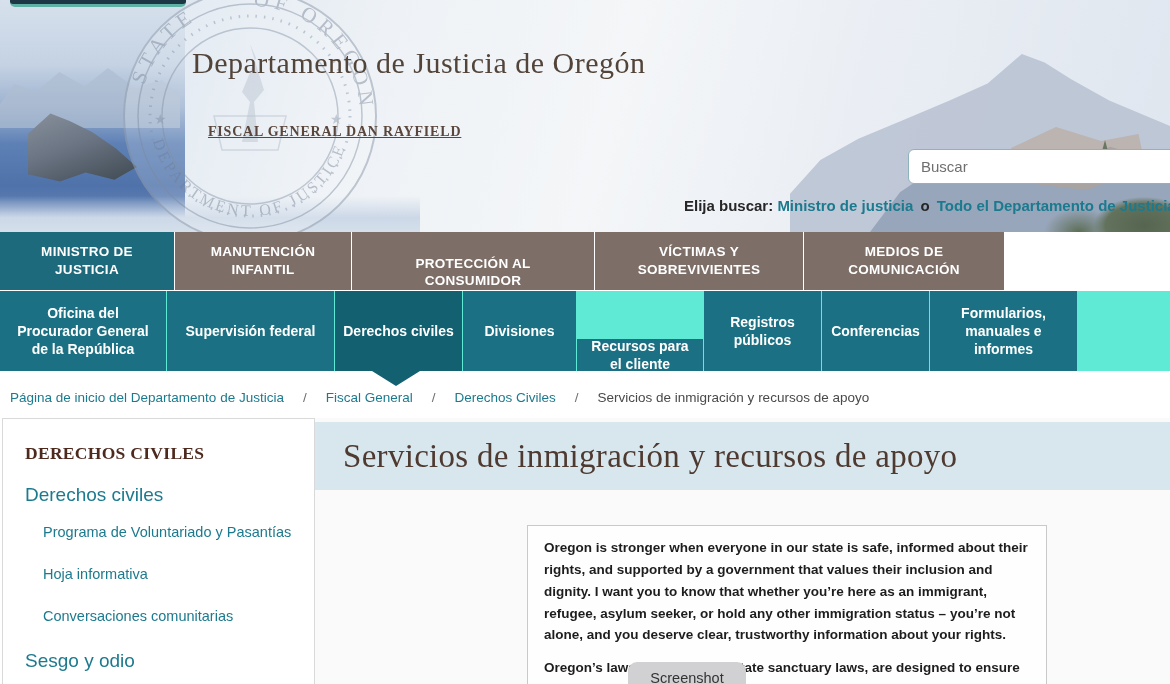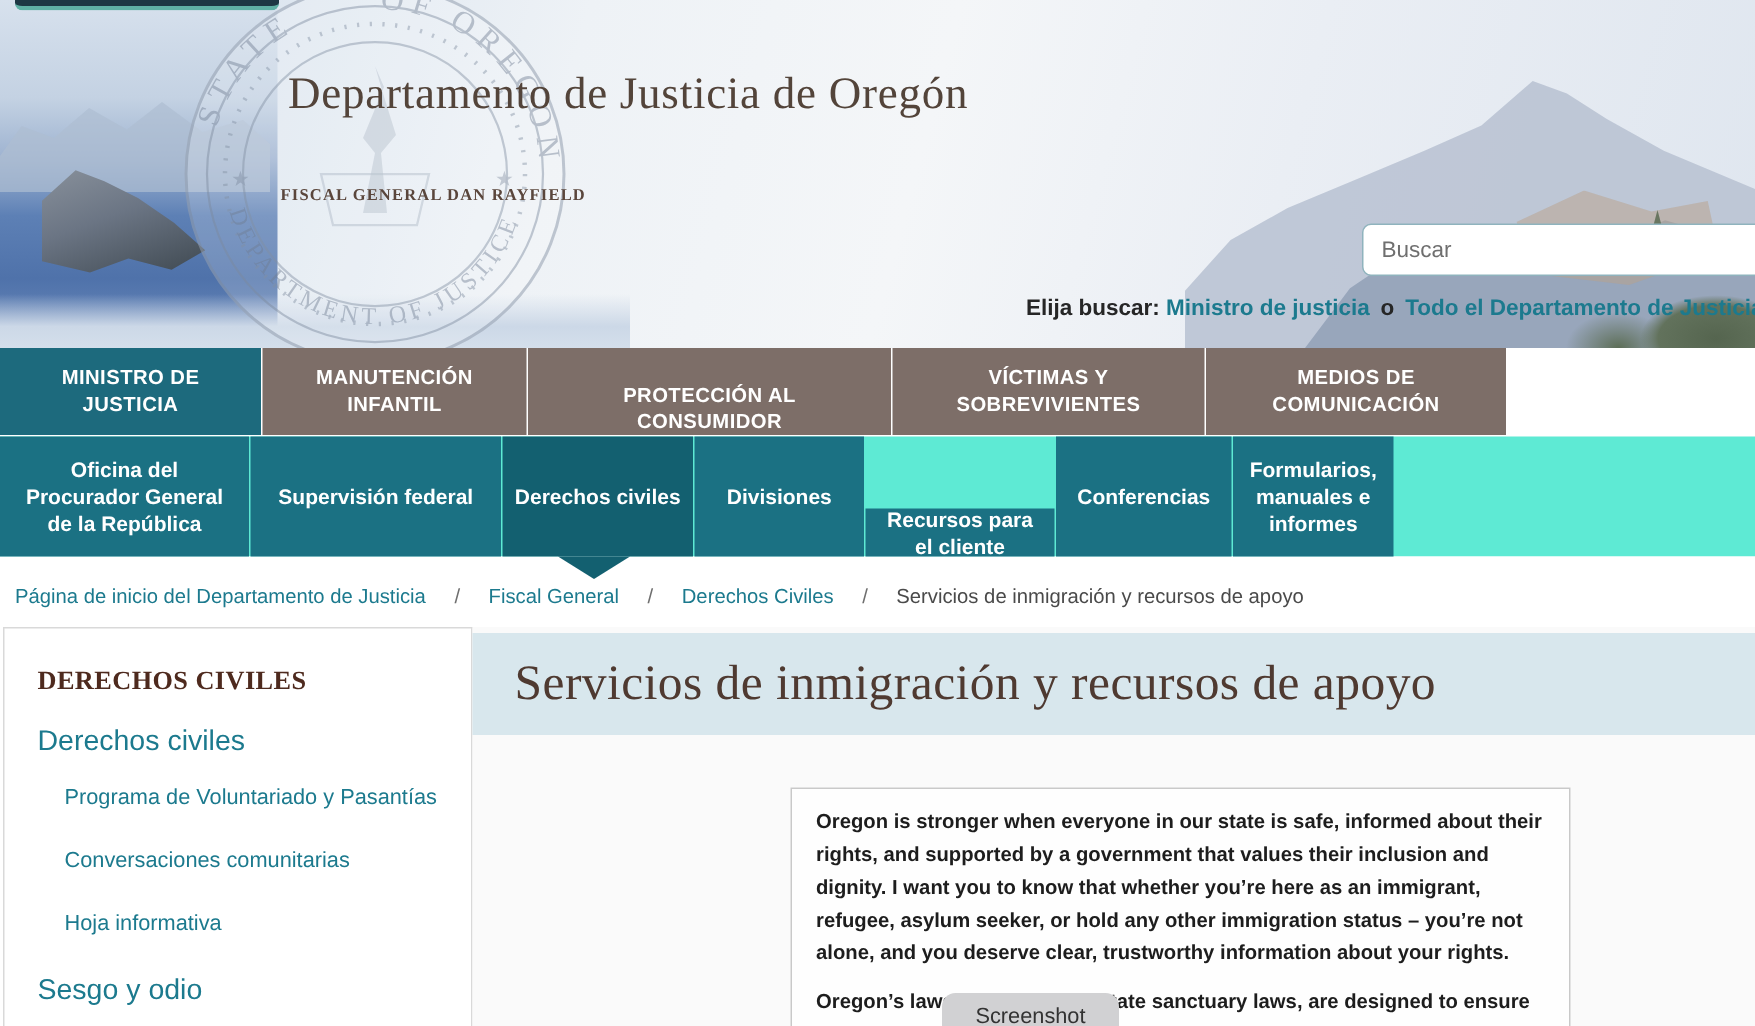--- a/index.html
+++ b/index.html
@@ -46,23 +46,23 @@
     border-left:9px solid transparent; border-right:9px solid transparent; border-bottom:34px solid #5a6b54; opacity:.85; }
 
   .seal { position:absolute; left:118px; top:-16px; opacity:.55; }
 
   .skip-strip { position:absolute; left:10px; top:0; width:176px; height:7px;
     background:#1d3744; border-bottom:3px solid #5fb0a5; border-radius:0 0 5px 5px; }
 
   .site-title { position:absolute; left:192px; top:46px;
     font-family:"Liberation Serif", serif; font-weight:400;
     font-size:30px; color:#53443a; letter-spacing:.5px; white-space:nowrap; }
-  .site-subtitle { position:absolute; left:187px; top:124px;
+  .site-subtitle { position:absolute; left:208px; top:124px;
     font-family:"Liberation Serif", serif; font-weight:bold;
-    font-size:11px; color:#5a463c; letter-spacing:.8px; white-space:nowrap; }
+    font-size:14px; color:#5a463c; letter-spacing:.8px; white-space:nowrap;text-decoration:underline; }
 
   .search-input { position:absolute; left:908px; top:149px; width:290px; height:35px;
     border:1px solid #8fb3bd; border-radius:6px; background:#fff;
     padding:0 12px; font-size:15px; color:#333; font-family:"Liberation Sans", sans-serif; }
   .search-input::placeholder { color:#6f6f6f; }
 
   .search-choice { position:absolute; left:684px; top:197px; white-space:nowrap;
     font-size:15px; font-weight:bold; color:#262626; }
   .search-choice .choice-link { color:#1c7a8e; cursor:pointer; }
   .search-choice .sep { color:#262626; padding:0 3px; }
@@ -211,20 +211,23 @@
     <div class="active">
       <span>Derechos civiles</span>
     </div>
     <div>
       <span>Divisiones</span>
     </div>
     <div>
       <span>Recursos para el cliente</span>
     </div>
     <div>
+      <span>Registros públicos</span>
+    </div>
+    <div>
       <span>Conferencias</span>
     </div>
     <div>
       <span>Formularios, manuales e informes</span>
     </div>
   </nav>
 
 <div class="tab-pointer"></div>
 
 <div class="breadcrumb">
@@ -238,22 +241,22 @@
     <span class="current">Servicios de inmigración y recursos de apoyo</span>
   </div>
 
 <div class="content">
   <aside class="sidebar">
     <h3>DERECHOS CIVILES</h3>
     <div>
 
     <div class="level1">Derechos civiles</div>
         <div class="level2">Programa de Voluntariado y Pasantías</div>
+        <div class="level2">Hoja informativa</div>
         <div class="level2">Conversaciones comunitarias</div>
-        <div class="level2">Hoja informativa</div>
         <div class="level1">Sesgo y odio</div>
       </div>
   </aside>
 
   <main class="main-area">
     <div class="page-title-band">
       <h2>Servicios de inmigración y recursos de apoyo</h2>
     </div>
     <div class="letter-box">
 

